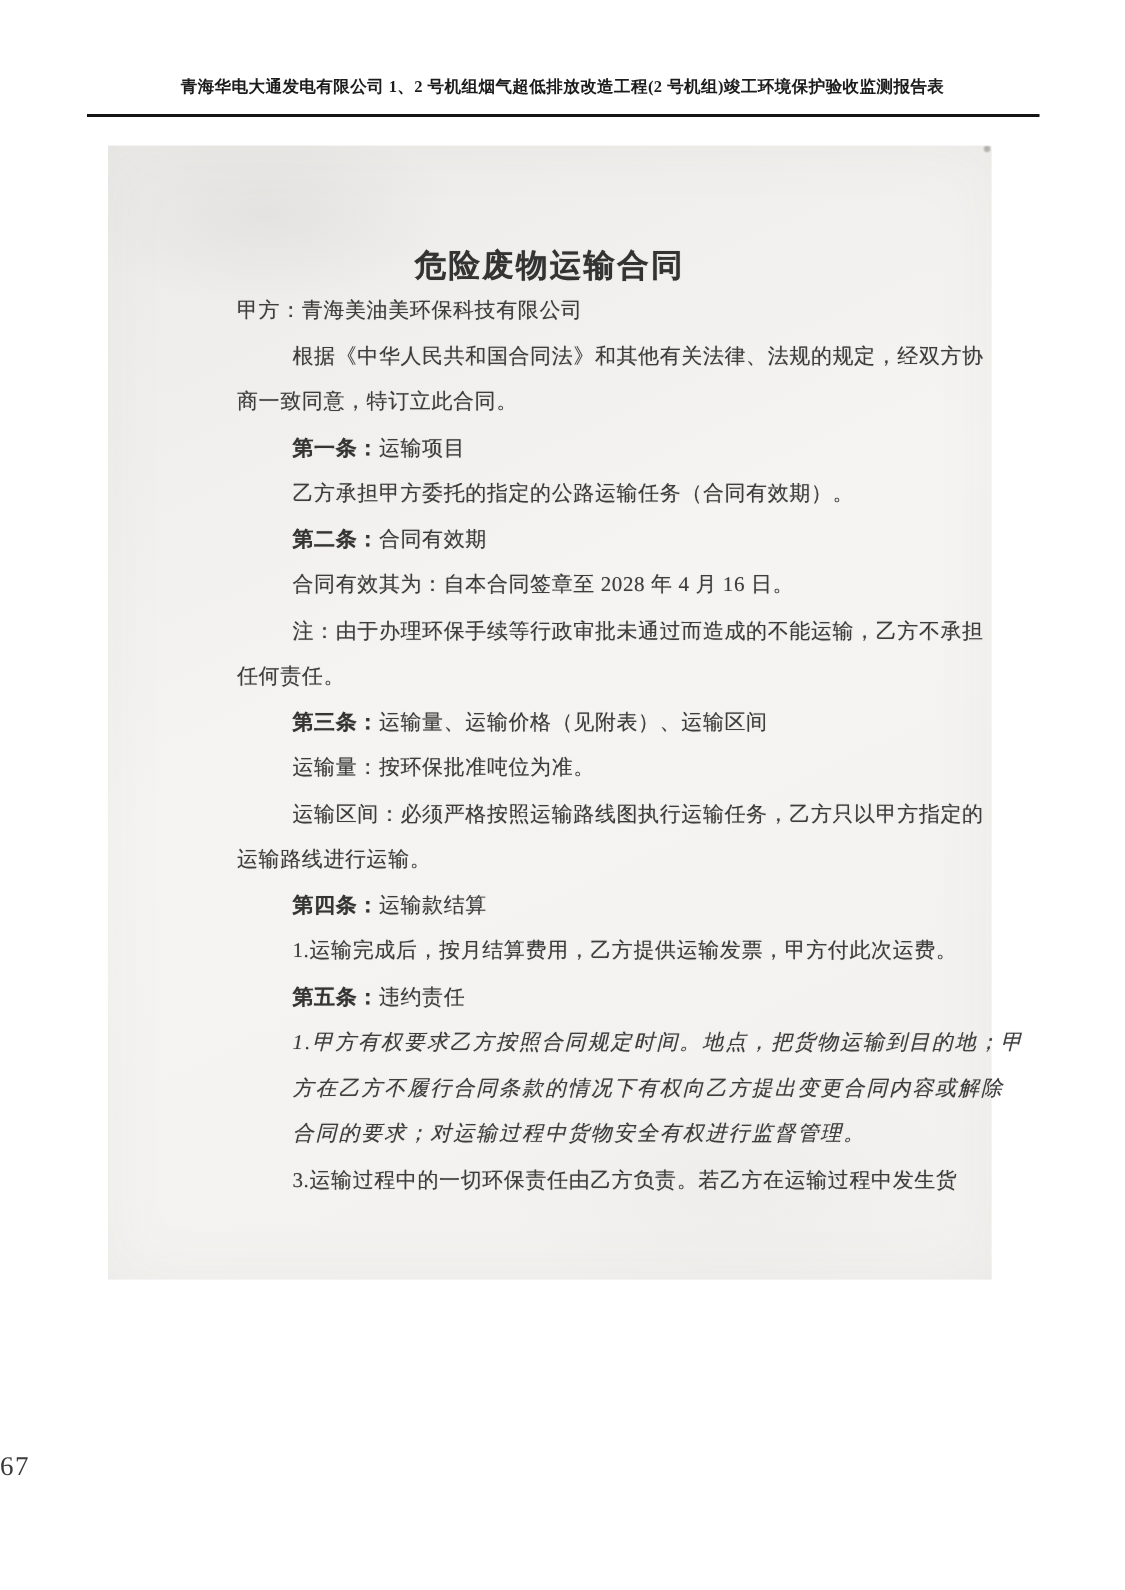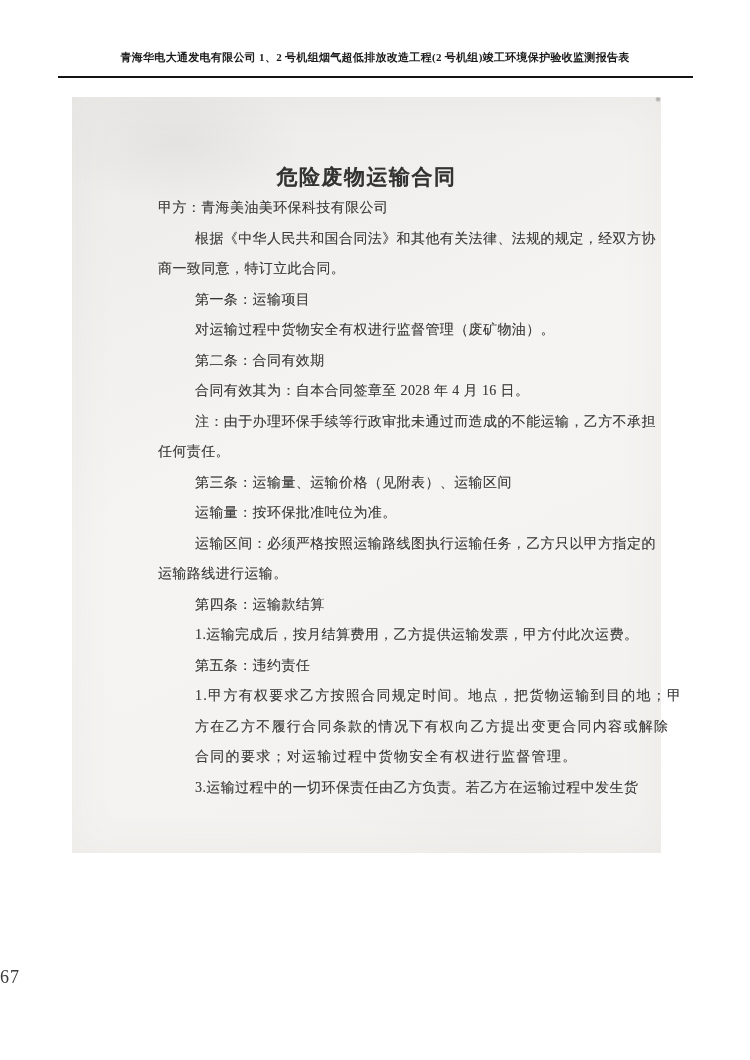--- a/index.html
+++ b/index.html
@@ -56,22 +56,22 @@
   .line {
     height: 30.5px;
     line-height: 30.5px;
     font-size: 14px;
     color: #3d3d3d;
     letter-spacing: 0.4px;
     white-space: nowrap;
     text-shadow: 0 0 0.6px rgba(80,80,80,0.5);
   }
   .line.ind { padding-left: 37px; }
-  .line.wide { letter-spacing: 1.3px; }
-  .line .b { font-weight: normal; color: #343434; }
+  .line.wide { letter-spacing: 1.3px; font-style: italic; }
+  .line .b { font-weight: bold; color: #343434; }
   .page-footer {
     position: absolute; top: 967px; left: 0;
     width: 100%;
     font-size: 18px;
     color: #3a3a3a;
     letter-spacing: 1px;
   }
 </style>
 </head>
 <body>
@@ -84,21 +84,21 @@
 
   <div class="scan">
 
     <div class="doc-title">危险废物运输合同</div>
 
     <div class="body-text">
       <div class="line"><span class="b"></span><span>甲方：青海美油美环保科技有限公司</span></div>
       <div class="line ind"><span class="b"></span><span>根据《中华人民共和国合同法》和其他有关法律、法规的规定，经双方协</span></div>
       <div class="line"><span class="b"></span><span>商一致同意，特订立此合同。</span></div>
       <div class="line ind"><span class="b">第一条：</span><span>运输项目</span></div>
-      <div class="line ind"><span class="b"></span><span>对运输过程中货物安全有权进行监督管理（废矿物油）。</span></div>
+      <div class="line ind"><span class="b"></span><span>乙方承担甲方委托的指定的公路运输任务（合同有效期）。</span></div>
       <div class="line ind"><span class="b">第二条：</span><span>合同有效期</span></div>
       <div class="line ind"><span class="b"></span><span>合同有效其为：自本合同签章至 2028 年 4 月 16 日。</span></div>
       <div class="line ind"><span class="b"></span><span>注：由于办理环保手续等行政审批未通过而造成的不能运输，乙方不承担</span></div>
       <div class="line"><span class="b"></span><span>任何责任。</span></div>
       <div class="line ind"><span class="b">第三条：</span><span>运输量、运输价格（见附表）、运输区间</span></div>
       <div class="line ind"><span class="b"></span><span>运输量：按环保批准吨位为准。</span></div>
       <div class="line ind"><span class="b"></span><span>运输区间：必须严格按照运输路线图执行运输任务，乙方只以甲方指定的</span></div>
       <div class="line"><span class="b"></span><span>运输路线进行运输。</span></div>
       <div class="line ind"><span class="b">第四条：</span><span>运输款结算</span></div>
       <div class="line ind"><span class="b"></span><span>1.运输完成后，按月结算费用，乙方提供运输发票，甲方付此次运费。</span></div>

